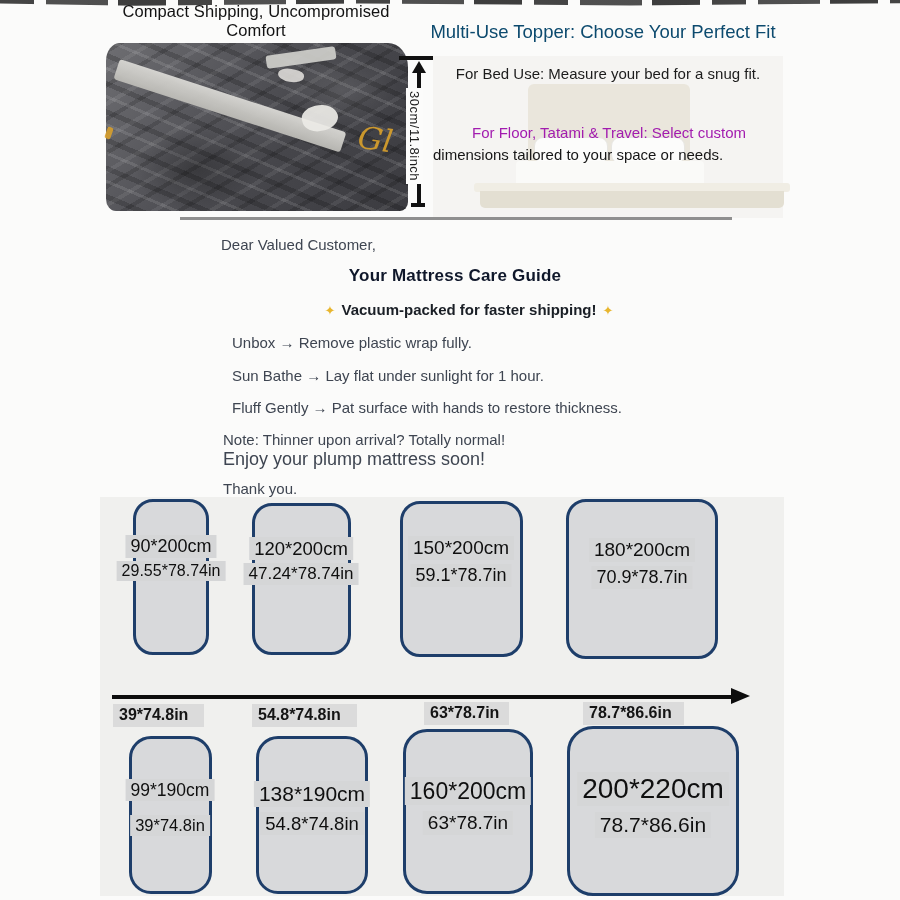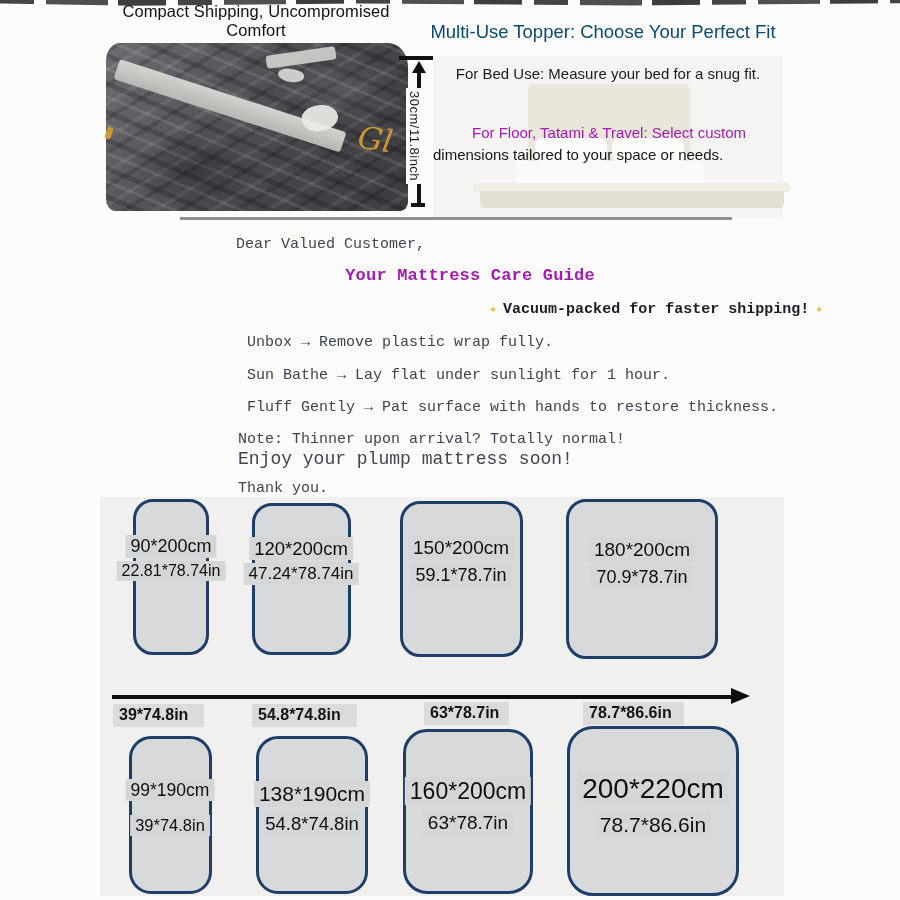--- a/index.html
+++ b/index.html
@@ -73,25 +73,25 @@
   .base-lip { left:474px; top:183px; width:316px; height:9px; background:#f0ede4; border-radius:3px; }
   .base-body { left:480px; top:191px; width:304px; height:17px; background:#e3dfd2;
     border-radius:0 0 5px 5px; }
   .floor-1 { left:433px; top:124px; width:352px; text-align:center; font-size:15px; color:#a21caf; z-index:5; }
   .floor-2 { left:433px; top:146px; width:362px; text-align:left; font-size:15px; color:#161616; z-index:5; }
 
   
   .divider { left:180px; top:217px; width:552px; height:2.5px; background:#8f8f8f; }
 
   
-  .care { font-family:Liberation Mono, monospace; color:#3e4551;margin-left:15px; }
+  .care { font-family:Liberation Sans, sans-serif; color:#3e4551; }
   .greet { left:221px; top:236px; font-size:15px; }
   .care-title { left:100px; top:266px; width:710px; text-align:center;
-    font-size:17px; font-weight:bold; color:#a21caf; letter-spacing:.2px; }
-  .highlight { left:104px; top:301px; width:710px; text-align:right;
+    font-size:17px; font-weight:bold; color:#0f172a; letter-spacing:.2px; }
+  .highlight { left:114px; top:301px; width:710px; text-align:center;
     font-size:15px; font-weight:bold; color:#1a1f26; }
   .diamond { color:#e8b62e; font-size:13px; font-weight:normal; padding:0 6px; }
   .step0 { left:232px; top:334px; font-size:15px; }
   .step1 { left:232px; top:367px; font-size:15px; }
   .step2 { left:232px; top:399px; font-size:15px; }
   .note1 { left:223px; top:431px; font-size:15px; }
   .note2 { left:223px; top:449px; font-size:18px; }
   .thanks { left:223px; top:480px; font-size:15px; }
 
   
@@ -183,21 +183,21 @@
 <div class="abs care note2">Enjoy your plump mattress soon!</div>
 <div class="abs care thanks">Thank you.</div>
 
 <div class="abs chart-panel"></div>
 
 <div class="size-box sb-r1-0"></div>
 <div class="size-box sb-r1-1"></div>
 <div class="size-box sb-r1-2"></div>
 <div class="size-box sb-r1-3"></div>
 <span class="size-label l-r1-0a">90*200cm</span>
-<span class="size-label l-r1-0b">22.81*78.74in</span>
+<span class="size-label l-r1-0b">29.55*78.74in</span>
 <span class="size-label l-r1-1a">120*200cm</span>
 <span class="size-label l-r1-1b">47.24*78.74in</span>
 <span class="size-label l-r1-2a">150*200cm</span>
 <span class="size-label l-r1-2b">59.1*78.7in</span>
 <span class="size-label l-r1-3a">180*200cm</span>
 <span class="size-label l-r1-3b">70.9*78.7in</span>
 
 <div class="abs axis-line"></div>
 <div class="abs axis-head"></div>
 <span class="axis-label al-0">39*74.8in</span>

